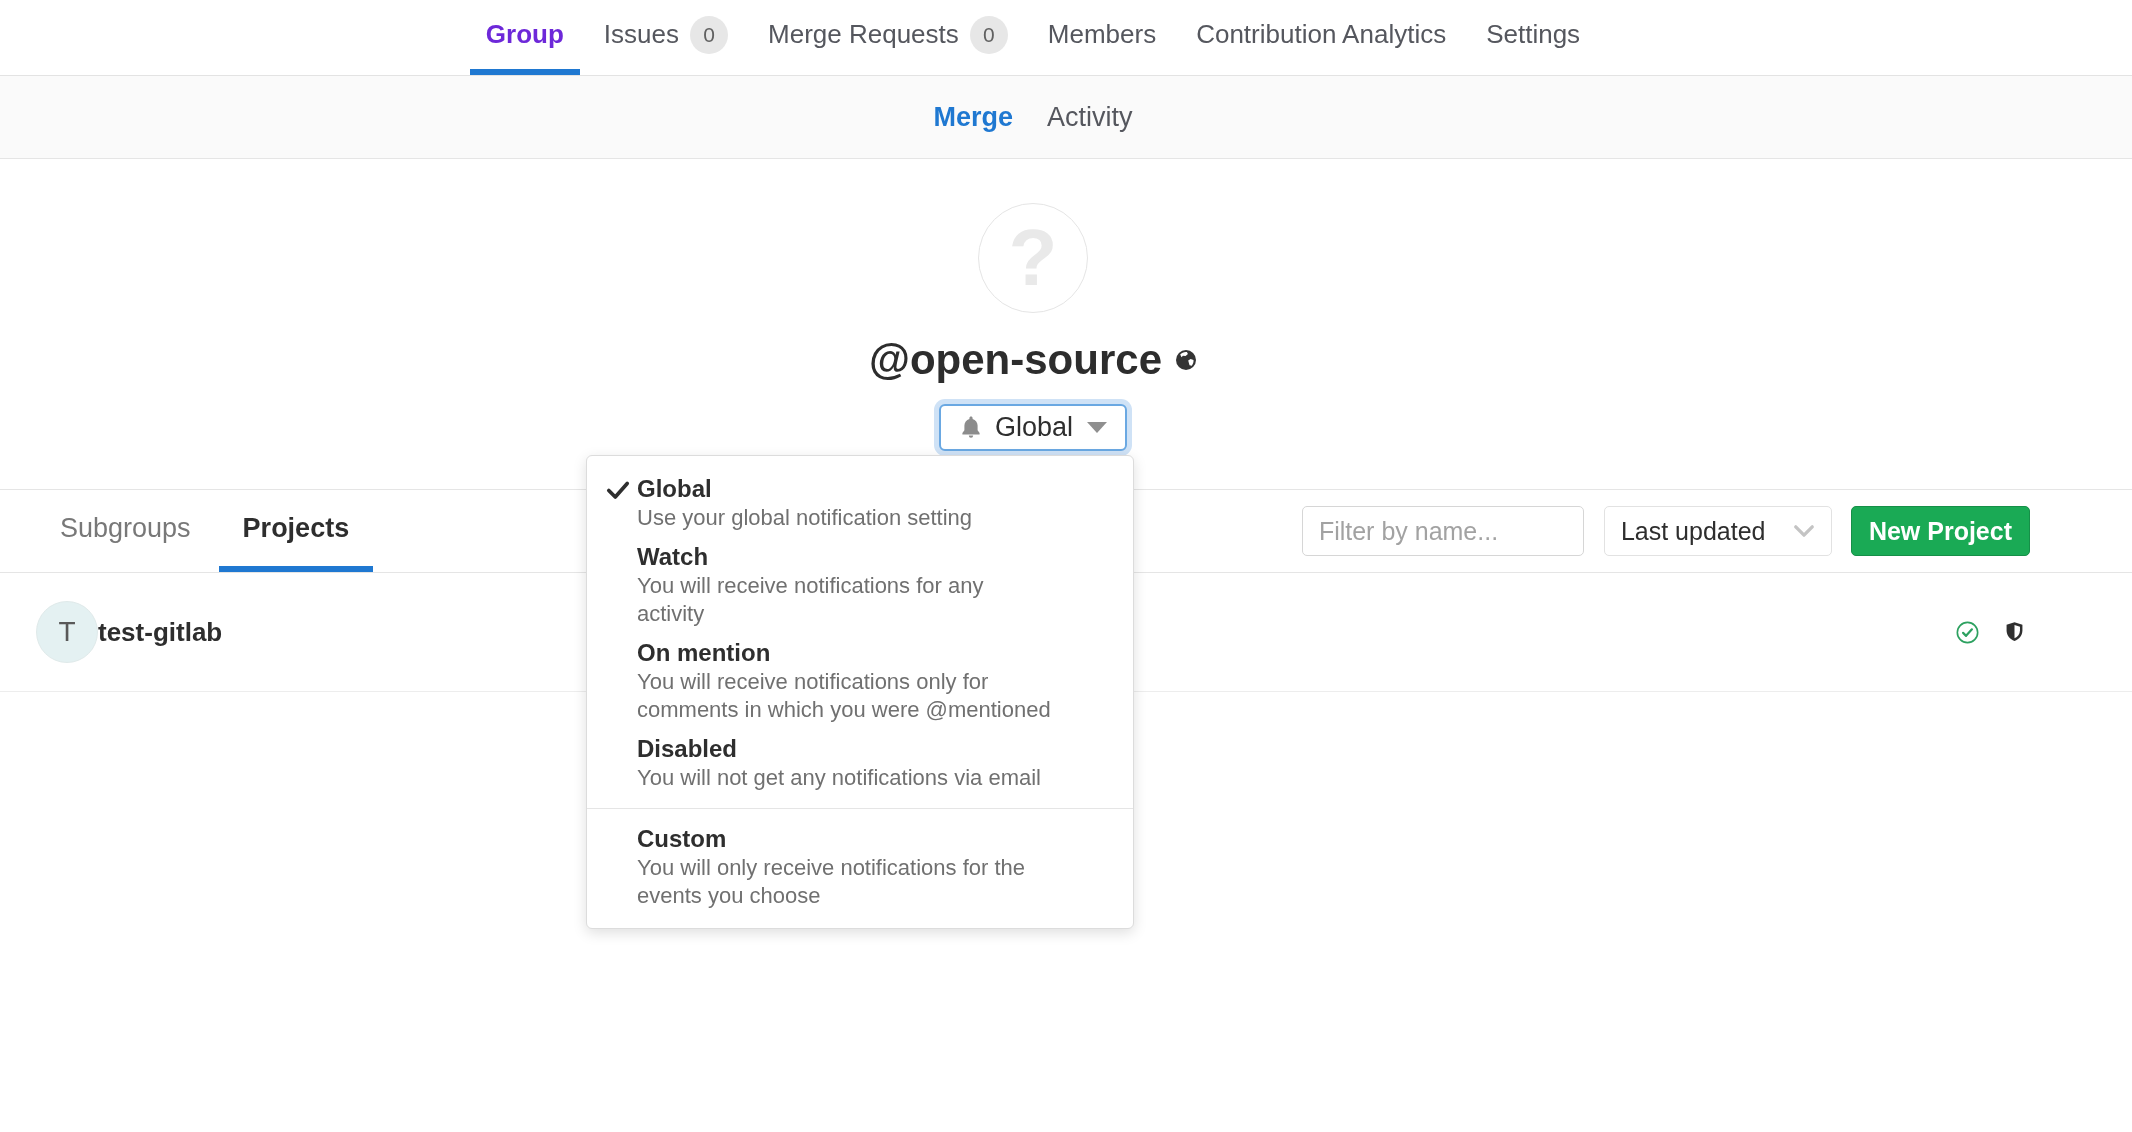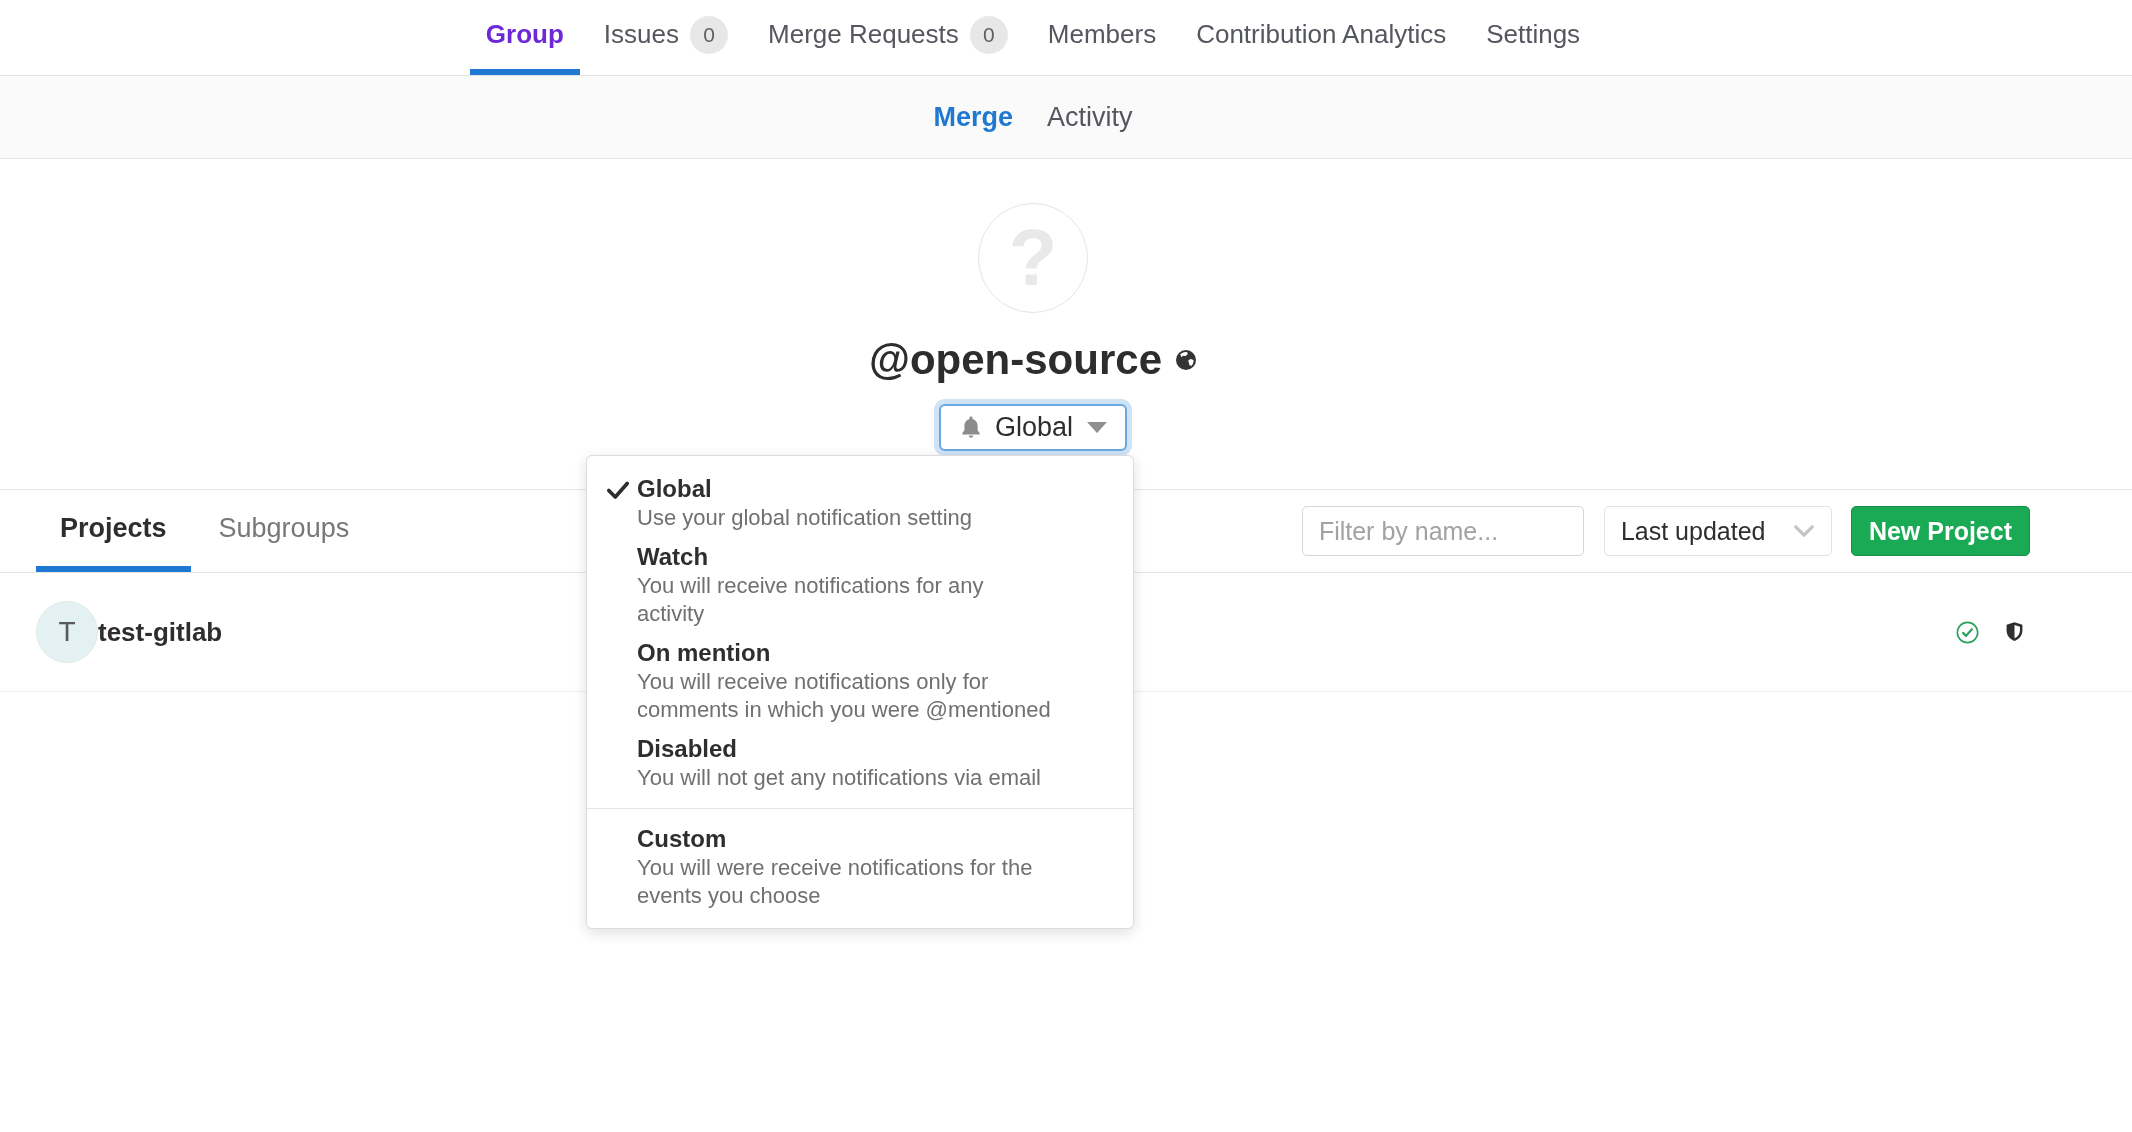--- a/index.html
+++ b/index.html
@@ -195,30 +195,30 @@
     <div class="dd-desc">You will receive notifications only for
 comments in which you were @mentioned</div>
   </div>
   <div class="dd-item">
     <div class="dd-label">Disabled</div>
     <div class="dd-desc">You will not get any notifications via email</div>
   </div>
   <div class="dd-divider"></div>
   <div class="dd-item" style="margin-bottom:4px;">
     <div class="dd-label">Custom</div>
-    <div class="dd-desc">You will were receive notifications for the
+    <div class="dd-desc">You will only receive notifications for the
 events you choose</div>
   </div>
 </div>
 
 <div class="tabbar">
   <div class="container">
     <div class="tabs">
+      <div class="tab">Subgroups</div>
       <div class="tab active">Projects</div>
-      <div class="tab">Subgroups</div>
     </div>
     <div class="controls">
       <input class="filter-input" type="text" placeholder="Filter by name..." style="">
       <div class="sort-select">
         <span>Last updated</span>
         <span style="display:inline-flex;">
           <svg width="22" height="14" viewBox="0 0 16 10">
             <path d="M2 2l6 6 6-6" stroke="#c4c4c4" stroke-width="2.4" fill="none" stroke-linecap="round" stroke-linejoin="round"></path>
           </svg>
         </span>

